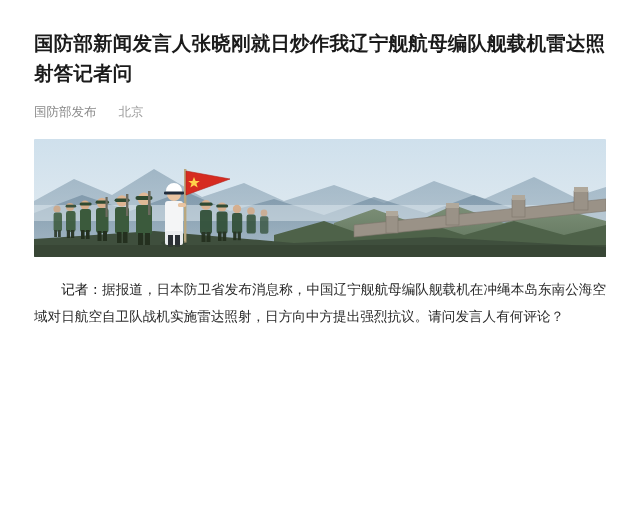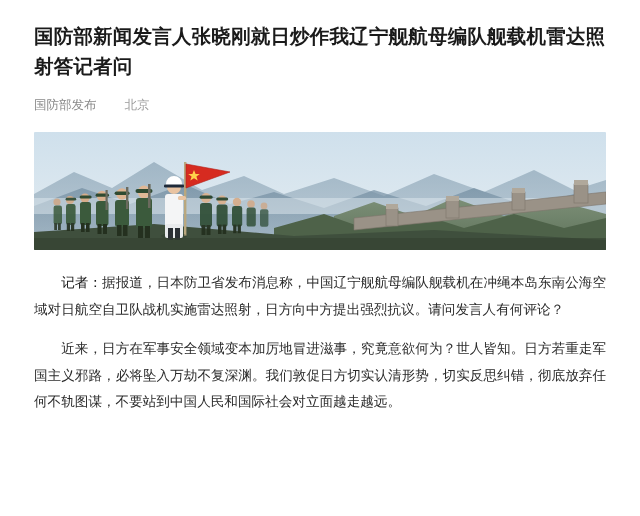--- a/index.html
+++ b/index.html
@@ -17,26 +17,26 @@
     box-sizing: border-box;
     width: 640px;
     padding: 22px 34px 0 34px;
   }
   .headline {
     font-size: 19.5px;
     font-weight: bold;
     line-height: 1.52;
     color: #1a1a1a;
     letter-spacing: 0.2px;
-    margin: 0 0 16px 0;
+    margin: 7px 0 16px 0;
   }
   .meta {
     display: flex;
     align-items: flex-start;
-    gap: 28px;
+    gap: 22px;
     font-size: 12.5px;
     color: #9b9b9b;
     margin-bottom: 18px;
   }
   .meta .source {
     color: #8a8a8a;
   }
   .hero {
     width: 100%;
     height: 118px;
@@ -219,15 +219,14 @@
         </g>
       </g>
 
       <rect x="0" y="106" width="572" height="12" fill="#33402f" opacity="0.55"></rect>
     </svg>
   </div>
 
   <p class="para"><span class="lead">记者：</span><span>据报道，日本防卫省发布消息称，中国辽宁舰航母编队舰载机在冲绳本岛东南公海空域对日航空自卫队战机实施雷达照射，日方向中方提出强烈抗议。请问发言人有何评论？</span></p>
 
 
-  <p class="para"><span class="lead"></span><span>近来，日方在军事安全领域变本加厉地冒进滋事，究竟意欲何为？世人皆知。日方若重走军国主义邪路，必将坠入万劫不复深渊。我们敦促日方切实认清形势，切实反思纠错，彻底放弃任何不轨图谋，不要站到中国人民和国际社会对立面越走越远。</span></p>
 
 </div>
 
 </body></html>

